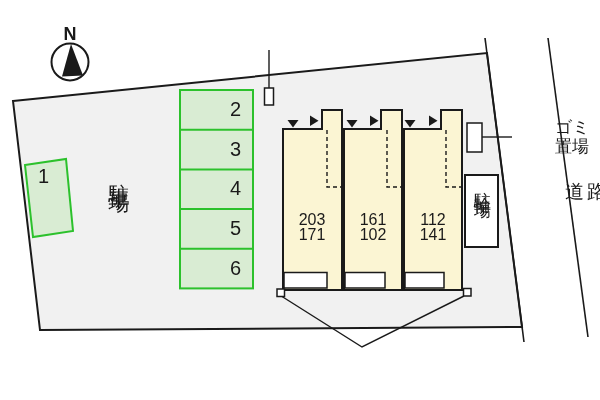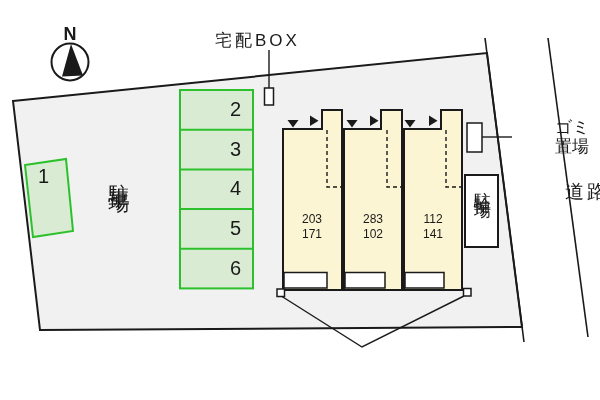--- a/index.html
+++ b/index.html
@@ -27,21 +27,21 @@
   .cir{fill:none;stroke:var(--outline);stroke-width:2;}
 
   
   .lbl{position:absolute;white-space:nowrap;color:var(--outline);}
   .v{writing-mode:vertical-rl;text-orientation:upright;}
   .lbl-n{left:56px;top:24px;width:28px;text-align:center;font-size:18px;font-weight:bold;}
   .lbl-takuhai{left:215px;top:29px;font-size:17px;letter-spacing:3px;}
   .pnum{position:absolute;left:207px;width:34px;text-align:right;font-size:20px;}
   .pnum1{position:absolute;left:38px;top:165px;width:20px;font-size:20px;}
   .lbl-chusha{left:106px;top:166px;font-size:21px;letter-spacing:5px;line-height:26px;}
-  .unit-lbl{position:absolute;top:212px;width:60px;text-align:center;font-size:12px;line-height:15px;}
+  .unit-lbl{position:absolute;top:212px;width:60px;text-align:center;font-size:16px;line-height:15px;}
   .unit-lbl span{display:block;}
   .lbl-churin{left:471px;top:178px;font-size:17px;letter-spacing:5px;line-height:22px;}
   .lbl-gomi{left:514px;top:118px;font-size:17px;line-height:19px;text-align:left;margin-left:41px;}
   .lbl-gomi span{display:block;}
   .lbl-road{left:517px;top:179px;font-size:19px;letter-spacing:3px;margin-left:48px;}
   .lbl-camera{left:312px;top:353px;font-size:19px;letter-spacing:1px;}
 </style>
 </head>
 <body>
 
@@ -97,37 +97,36 @@
     <line class="leader" x1="482" y1="137" x2="512" y2="137"></line>
 
     <rect class="wbox" x="465" y="175" width="33" height="72" style="stroke-width:2"></rect>
 
     <rect class="wbox" x="277" y="289" width="7.5" height="7.5"></rect>
     <rect class="wbox" x="463.5" y="288.5" width="7.5" height="7.5"></rect>
     <polyline class="leader" points="282,296.5 362,347 464,296"></polyline>
   </svg>
 
   <div class="lbl lbl-n">N</div>
-  <div class="lbl lbl-takuhai">宅配BOX</div>
 
   <div class="pnum1">1</div>
   <div class="pnum" style="top:98px">2</div>
   <div class="pnum" style="top:138px">3</div>
   <div class="pnum" style="top:177px">4</div>
   <div class="pnum" style="top:217px">5</div>
   <div class="pnum" style="top:257px">6</div>
 
   <div class="lbl v lbl-chusha">駐車場</div>
 
   <div class="unit-lbl" style="left:282px">
     <span>203</span>
     <span>171</span>
   </div>
   <div class="unit-lbl" style="left:343px">
-    <span>283</span>
+    <span>161</span>
     <span>102</span>
   </div>
   <div class="unit-lbl" style="left:403px">
     <span>112</span>
     <span>141</span>
   </div>
 
   <div class="lbl v lbl-churin">駐輪場</div>
 
   <div class="lbl lbl-gomi">

